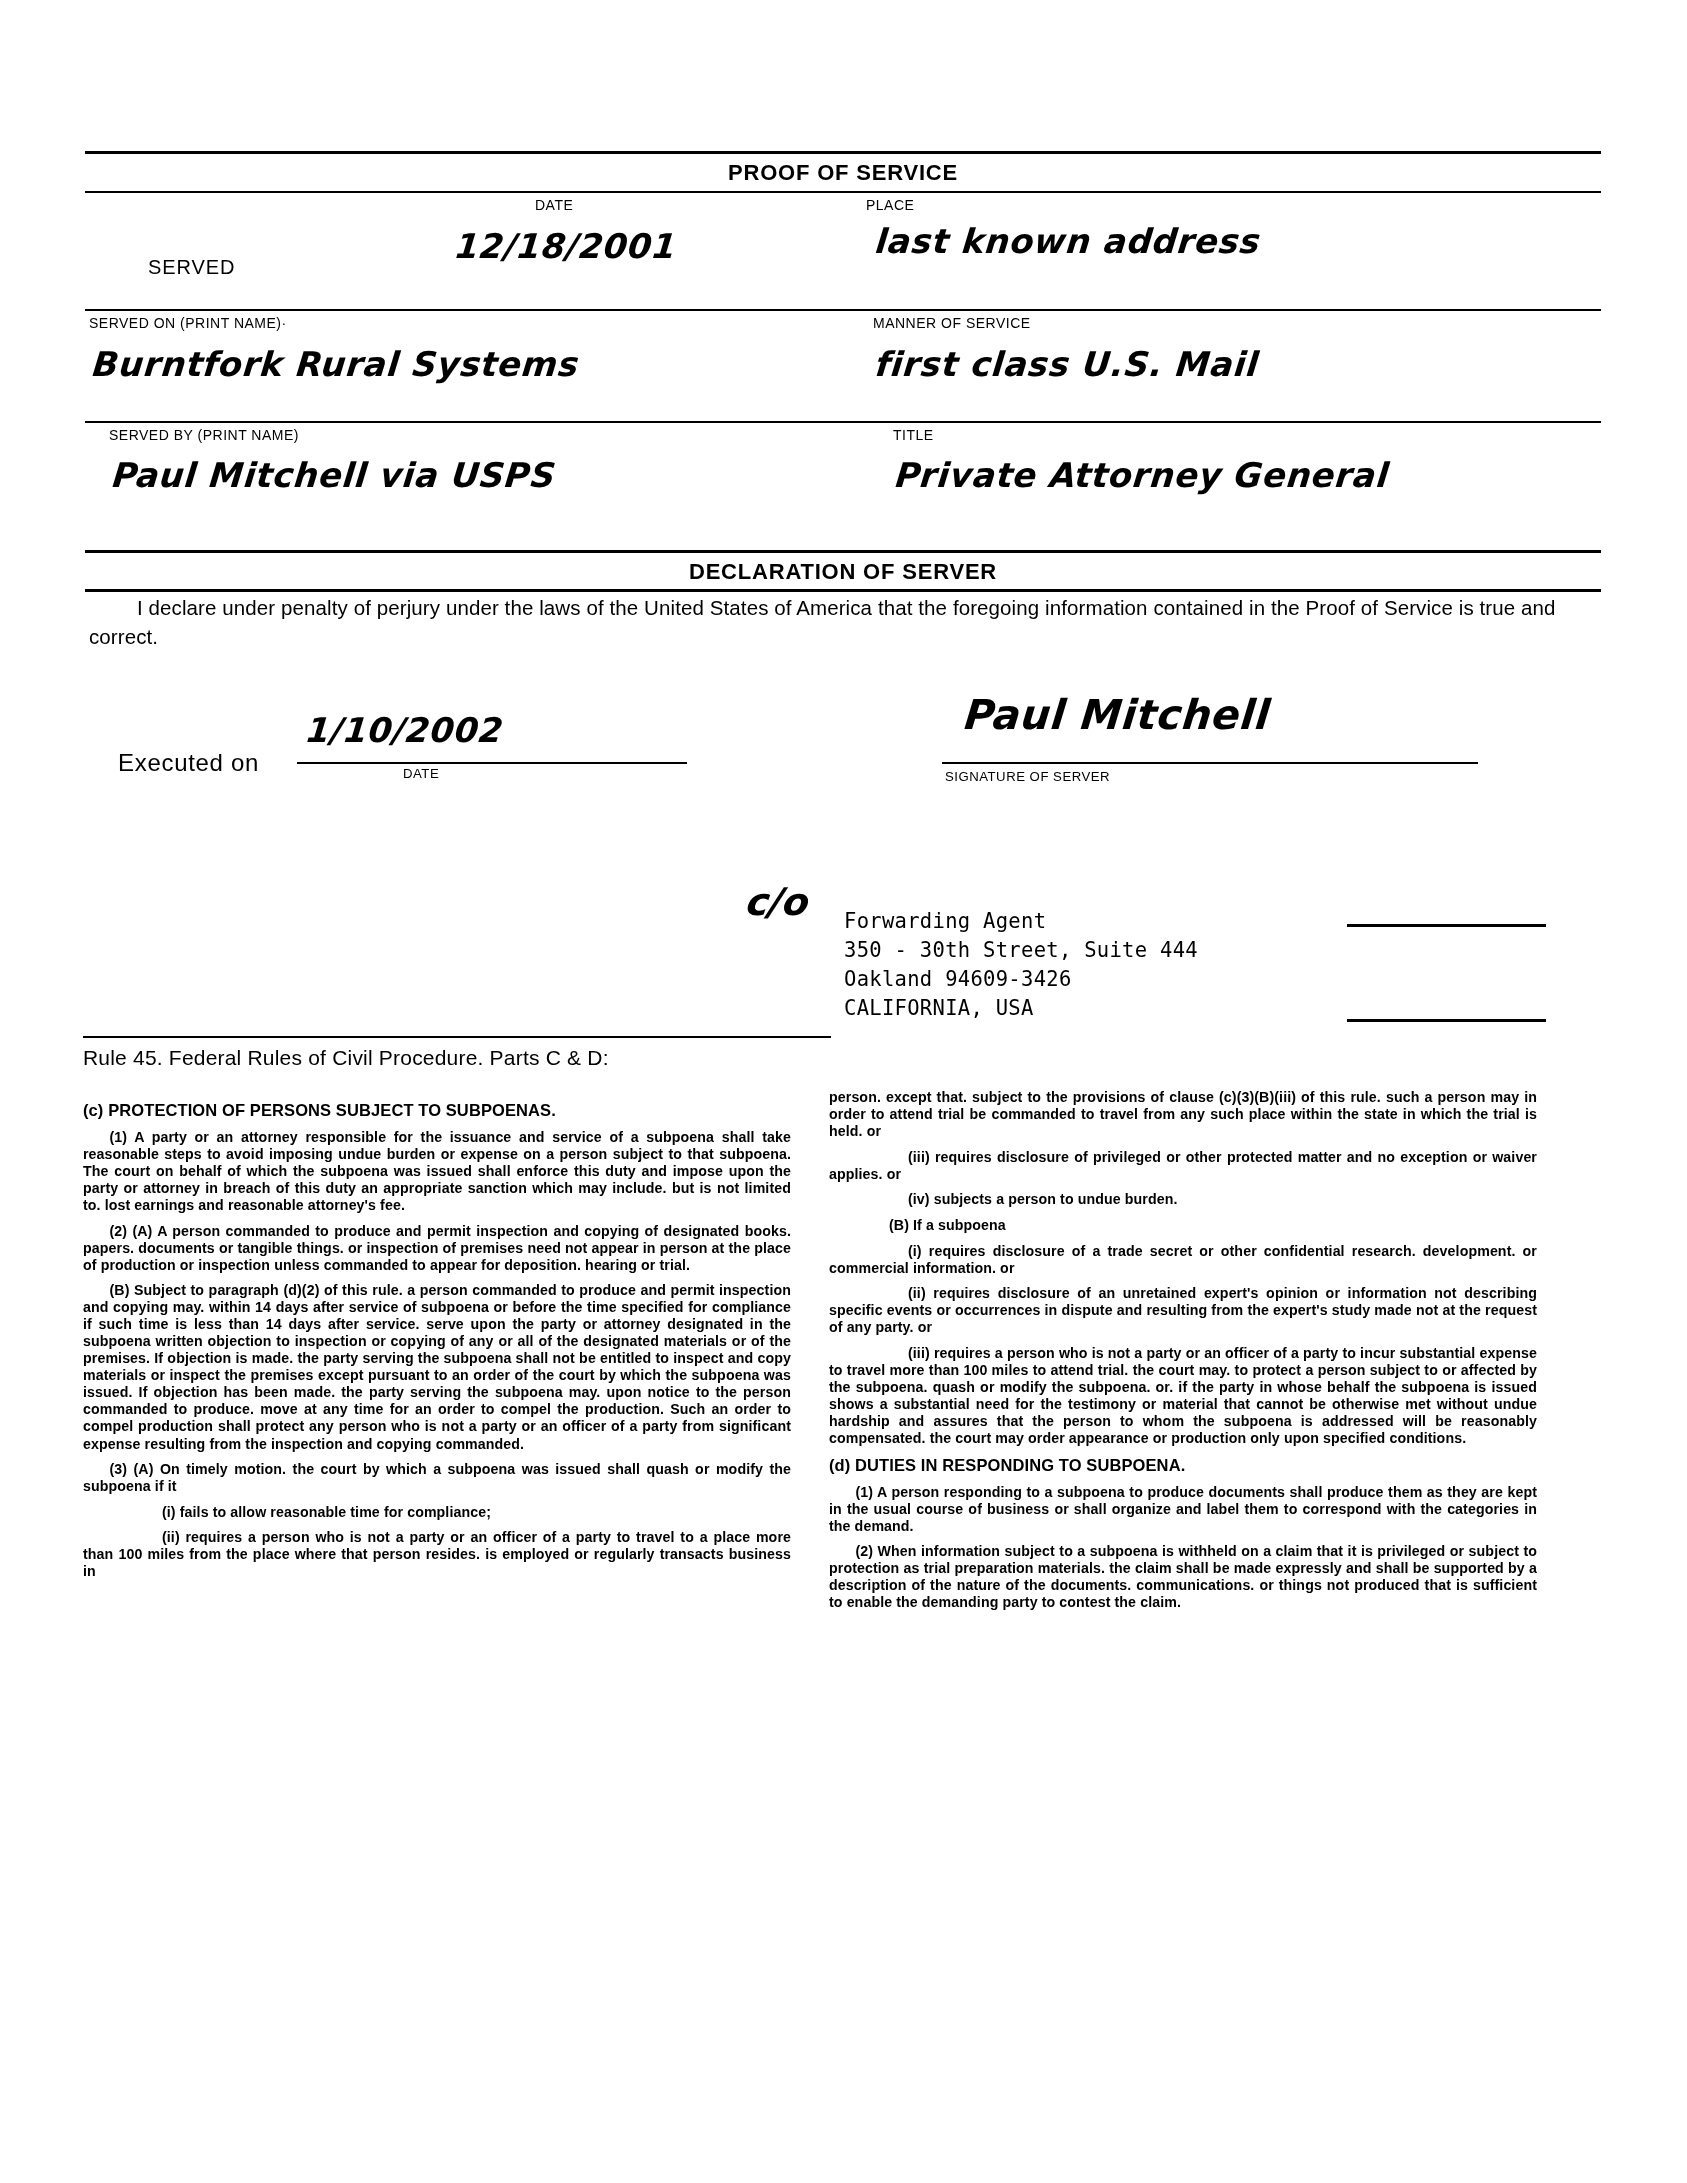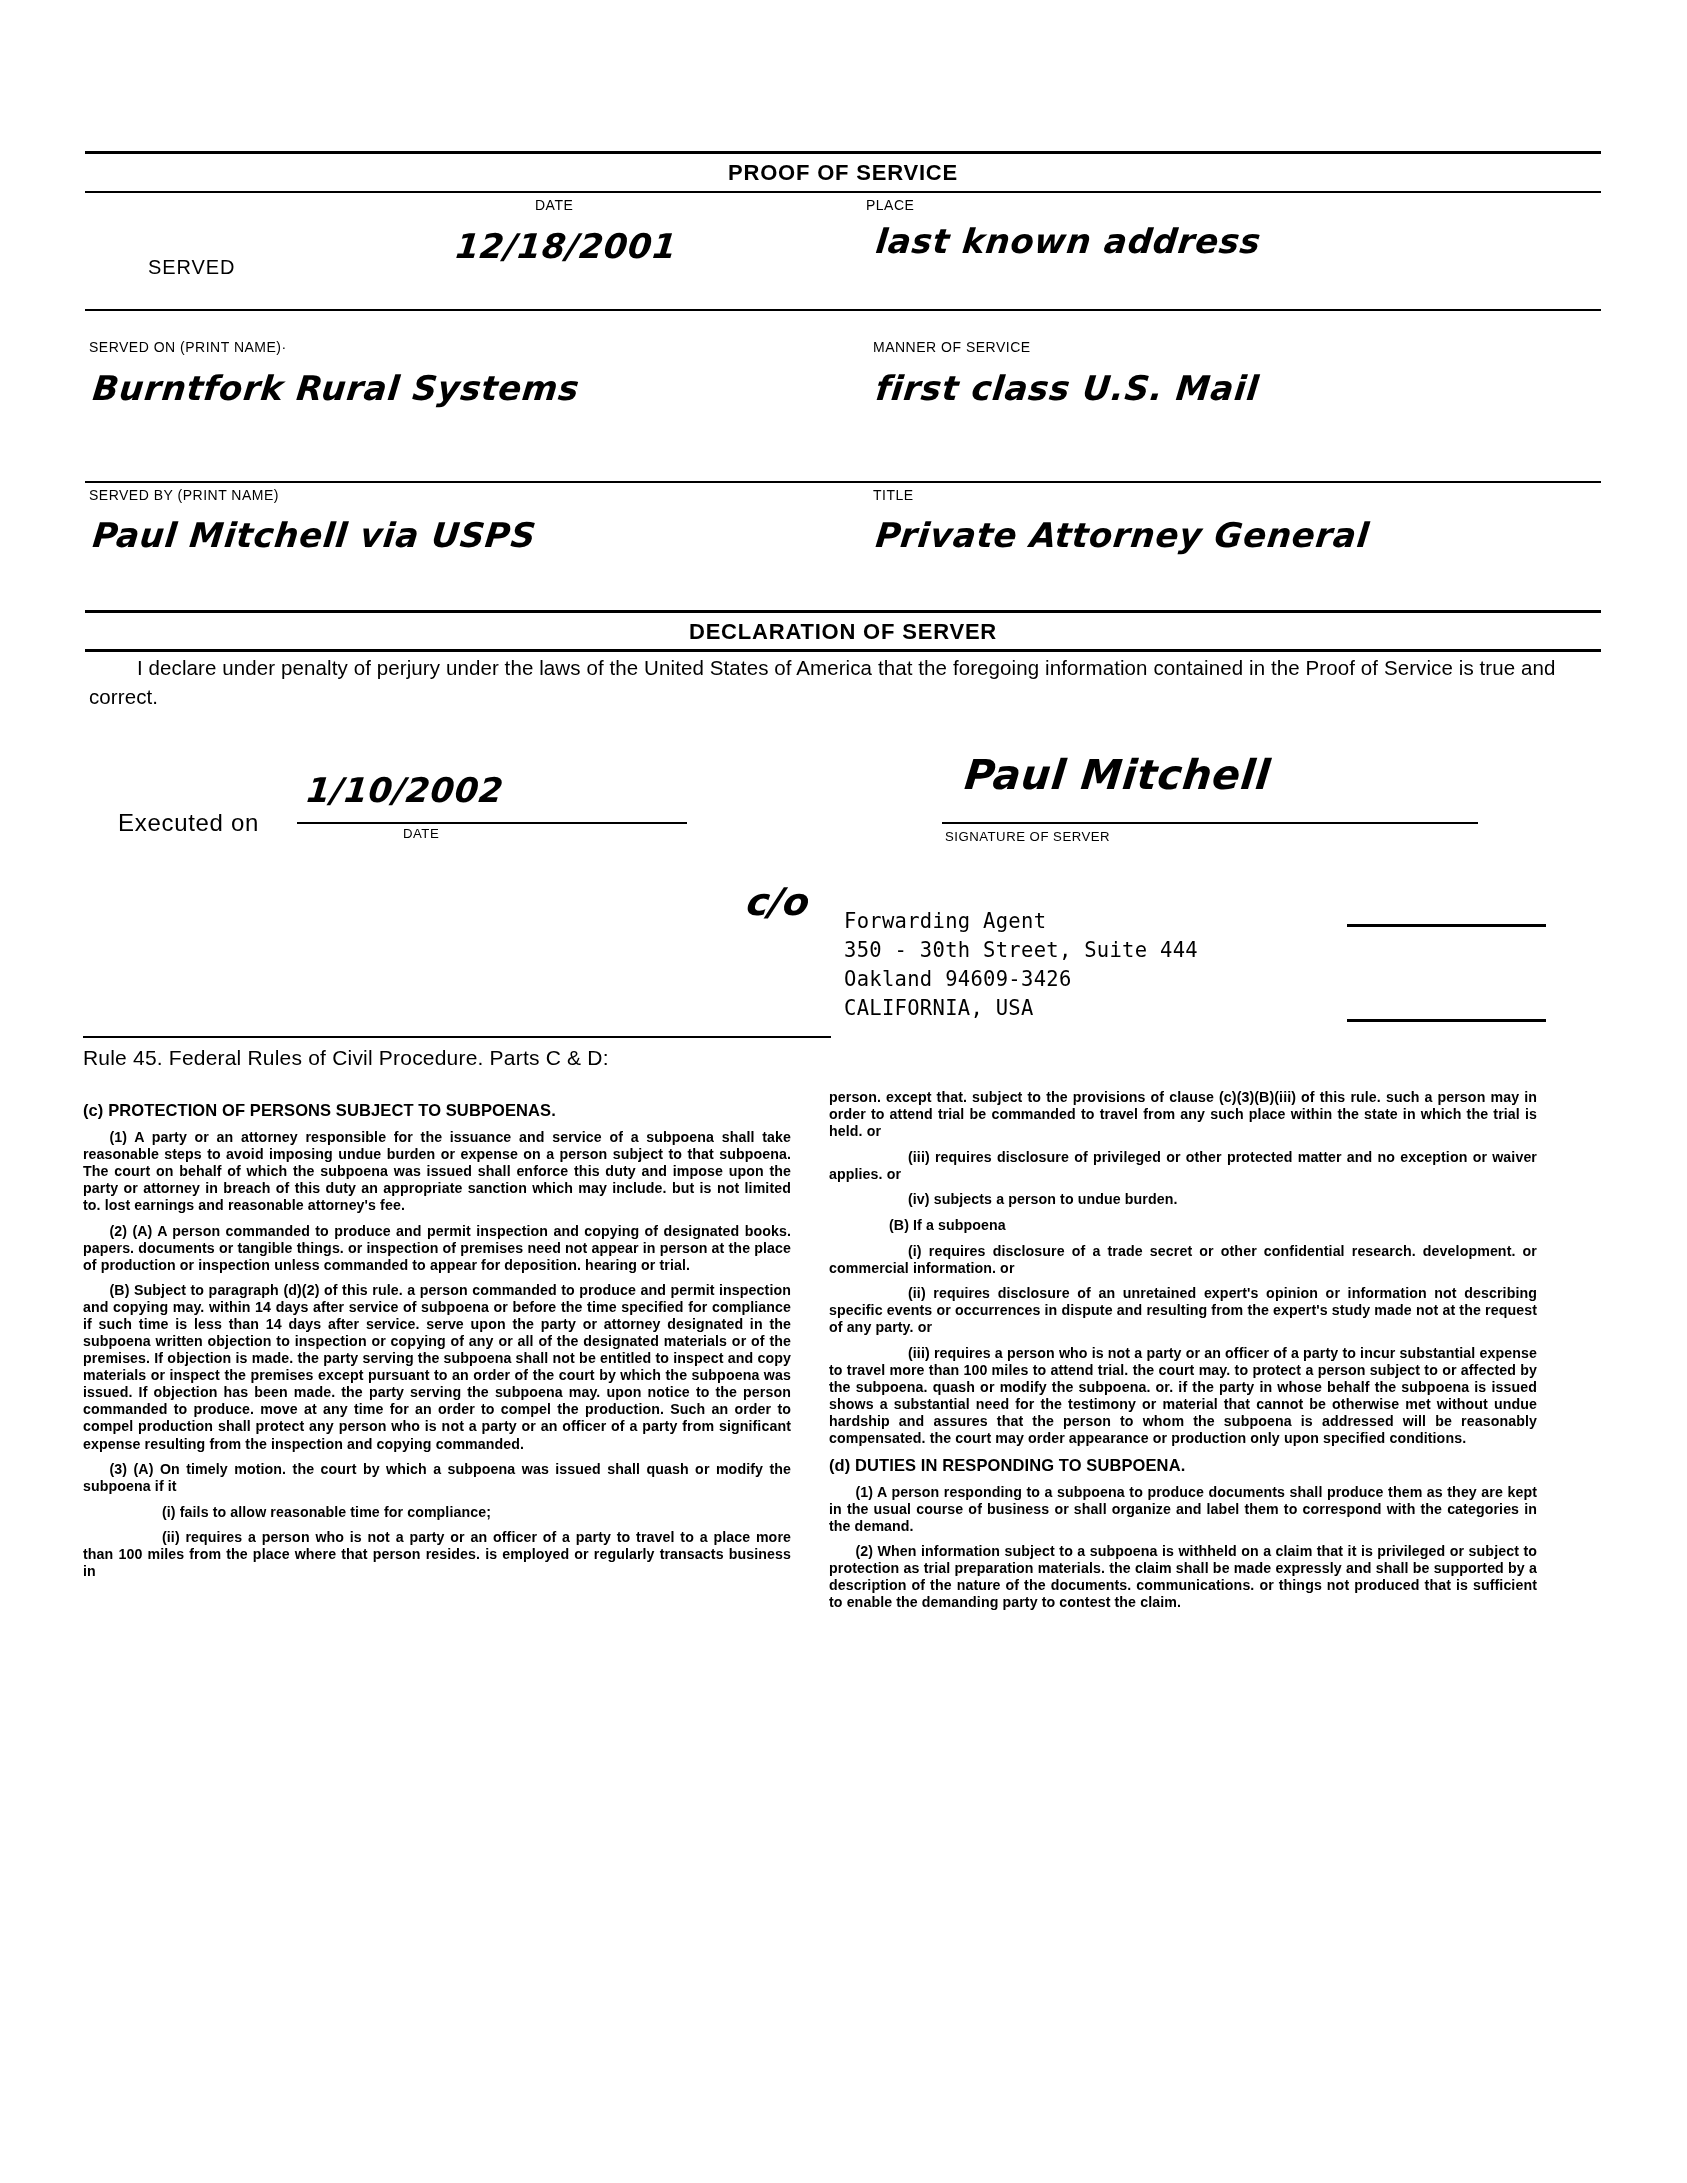--- a/index.html
+++ b/index.html
@@ -251,32 +251,32 @@
         <div class="cell-lbl lbl" style="left:450px;">DATE</div>
         <div class="cell-val hand" style="left:371px; top:33px;">12/18/2001</div>
 
         <div class="cell-lbl lbl" style="left:781px;">PLACE</div>
         <div class="cell-val hand" style="left:791px; top:28px;">last known address</div>
       </div>
       <div class="rule-thin"></div>
     </div>
 
     <div class="row">
-      <div class="row-inner" style="height:146px;margin-top:24px;">
+      <div class="row-inner" style="height:110px;">
         <div class="cell-lbl lbl" style="left:4px;">SERVED ON (PRINT NAME)·</div>
         <div class="cell-val hand" style="left:8px; top:33px;">Burntfork Rural Systems</div>
 
         <div class="cell-lbl lbl" style="left:788px;">MANNER OF SERVICE</div>
         <div class="cell-val hand" style="left:791px; top:33px;">first class U.S. Mail</div>
       </div>
       <div class="rule-thin"></div>
     </div>
 
     <div class="row">
-      <div class="row-inner" style="height:127px;">
+      <div class="row-inner" style="height:127px;margin-left:20px;">
         <div class="cell-lbl lbl" style="left:4px;">SERVED BY (PRINT NAME)</div>
         <div class="cell-val hand" style="left:8px; top:32px;">Paul Mitchell   via USPS</div>
 
         <div class="cell-lbl lbl" style="left:788px;">TITLE</div>
         <div class="cell-val hand" style="left:791px; top:32px;">Private Attorney General</div>
       </div>
       <div class="rule-thick"></div>
     </div>
 
     <div class="band-title">DECLARATION OF SERVER</div>

